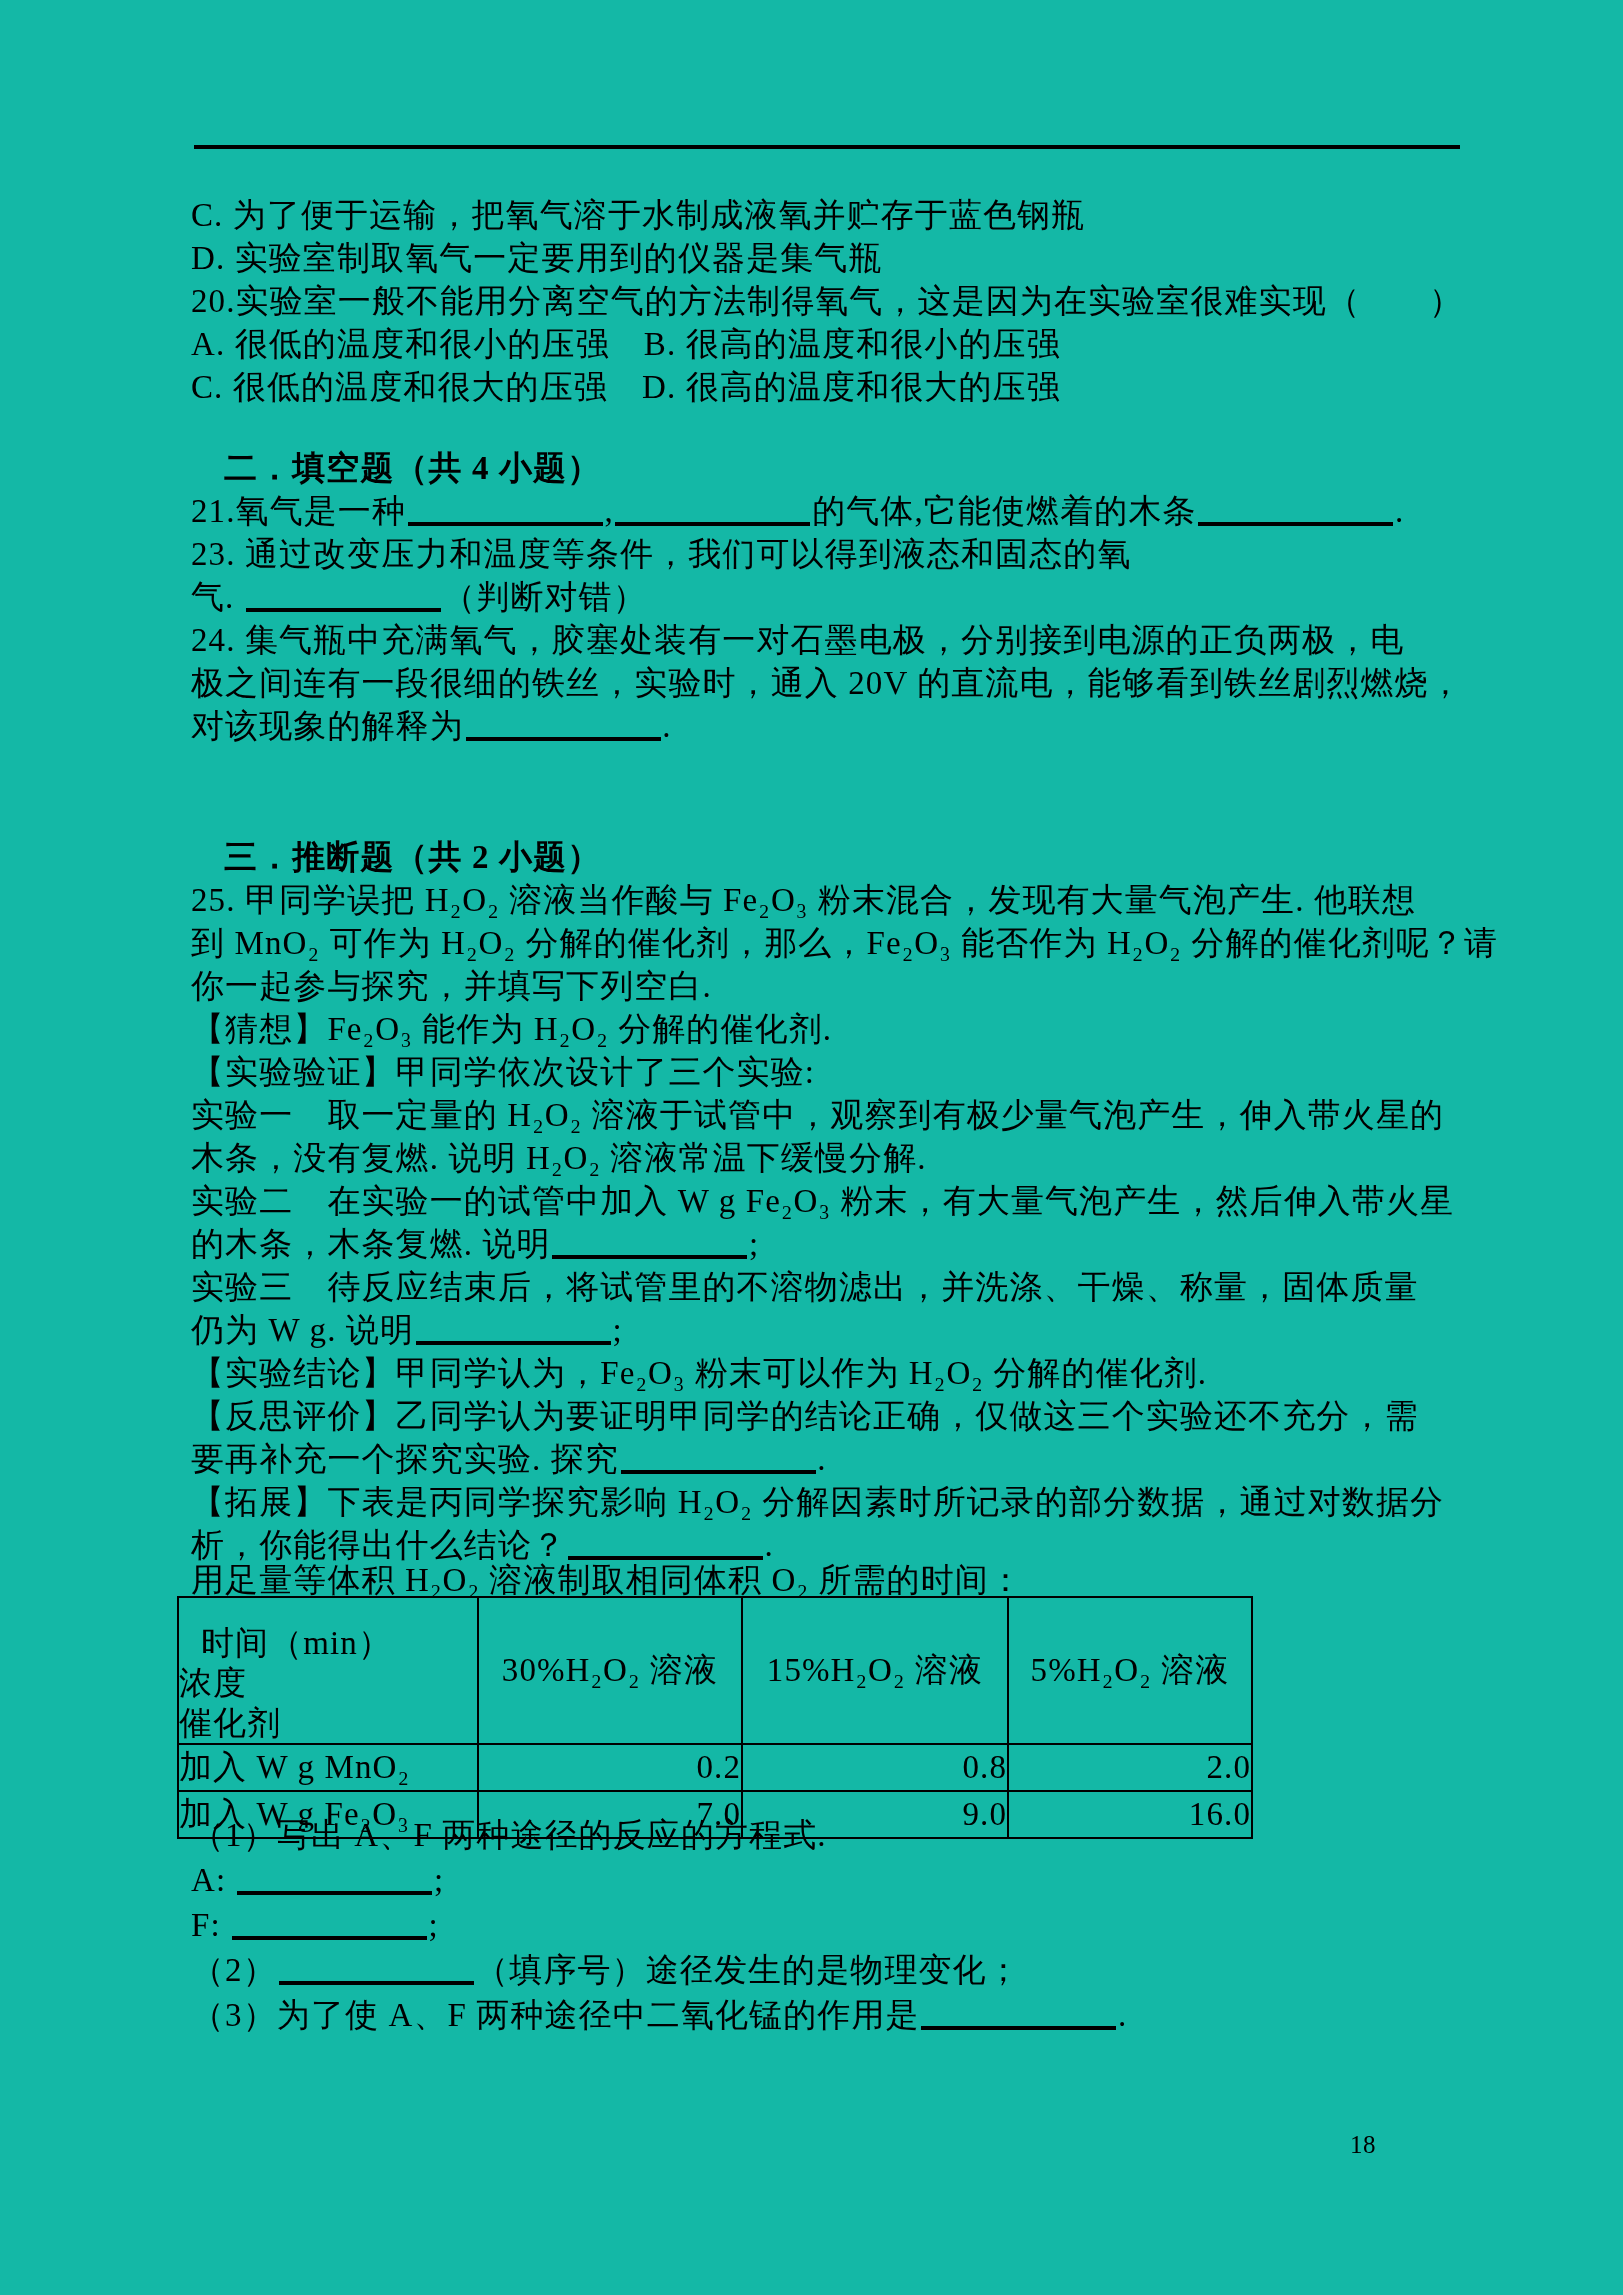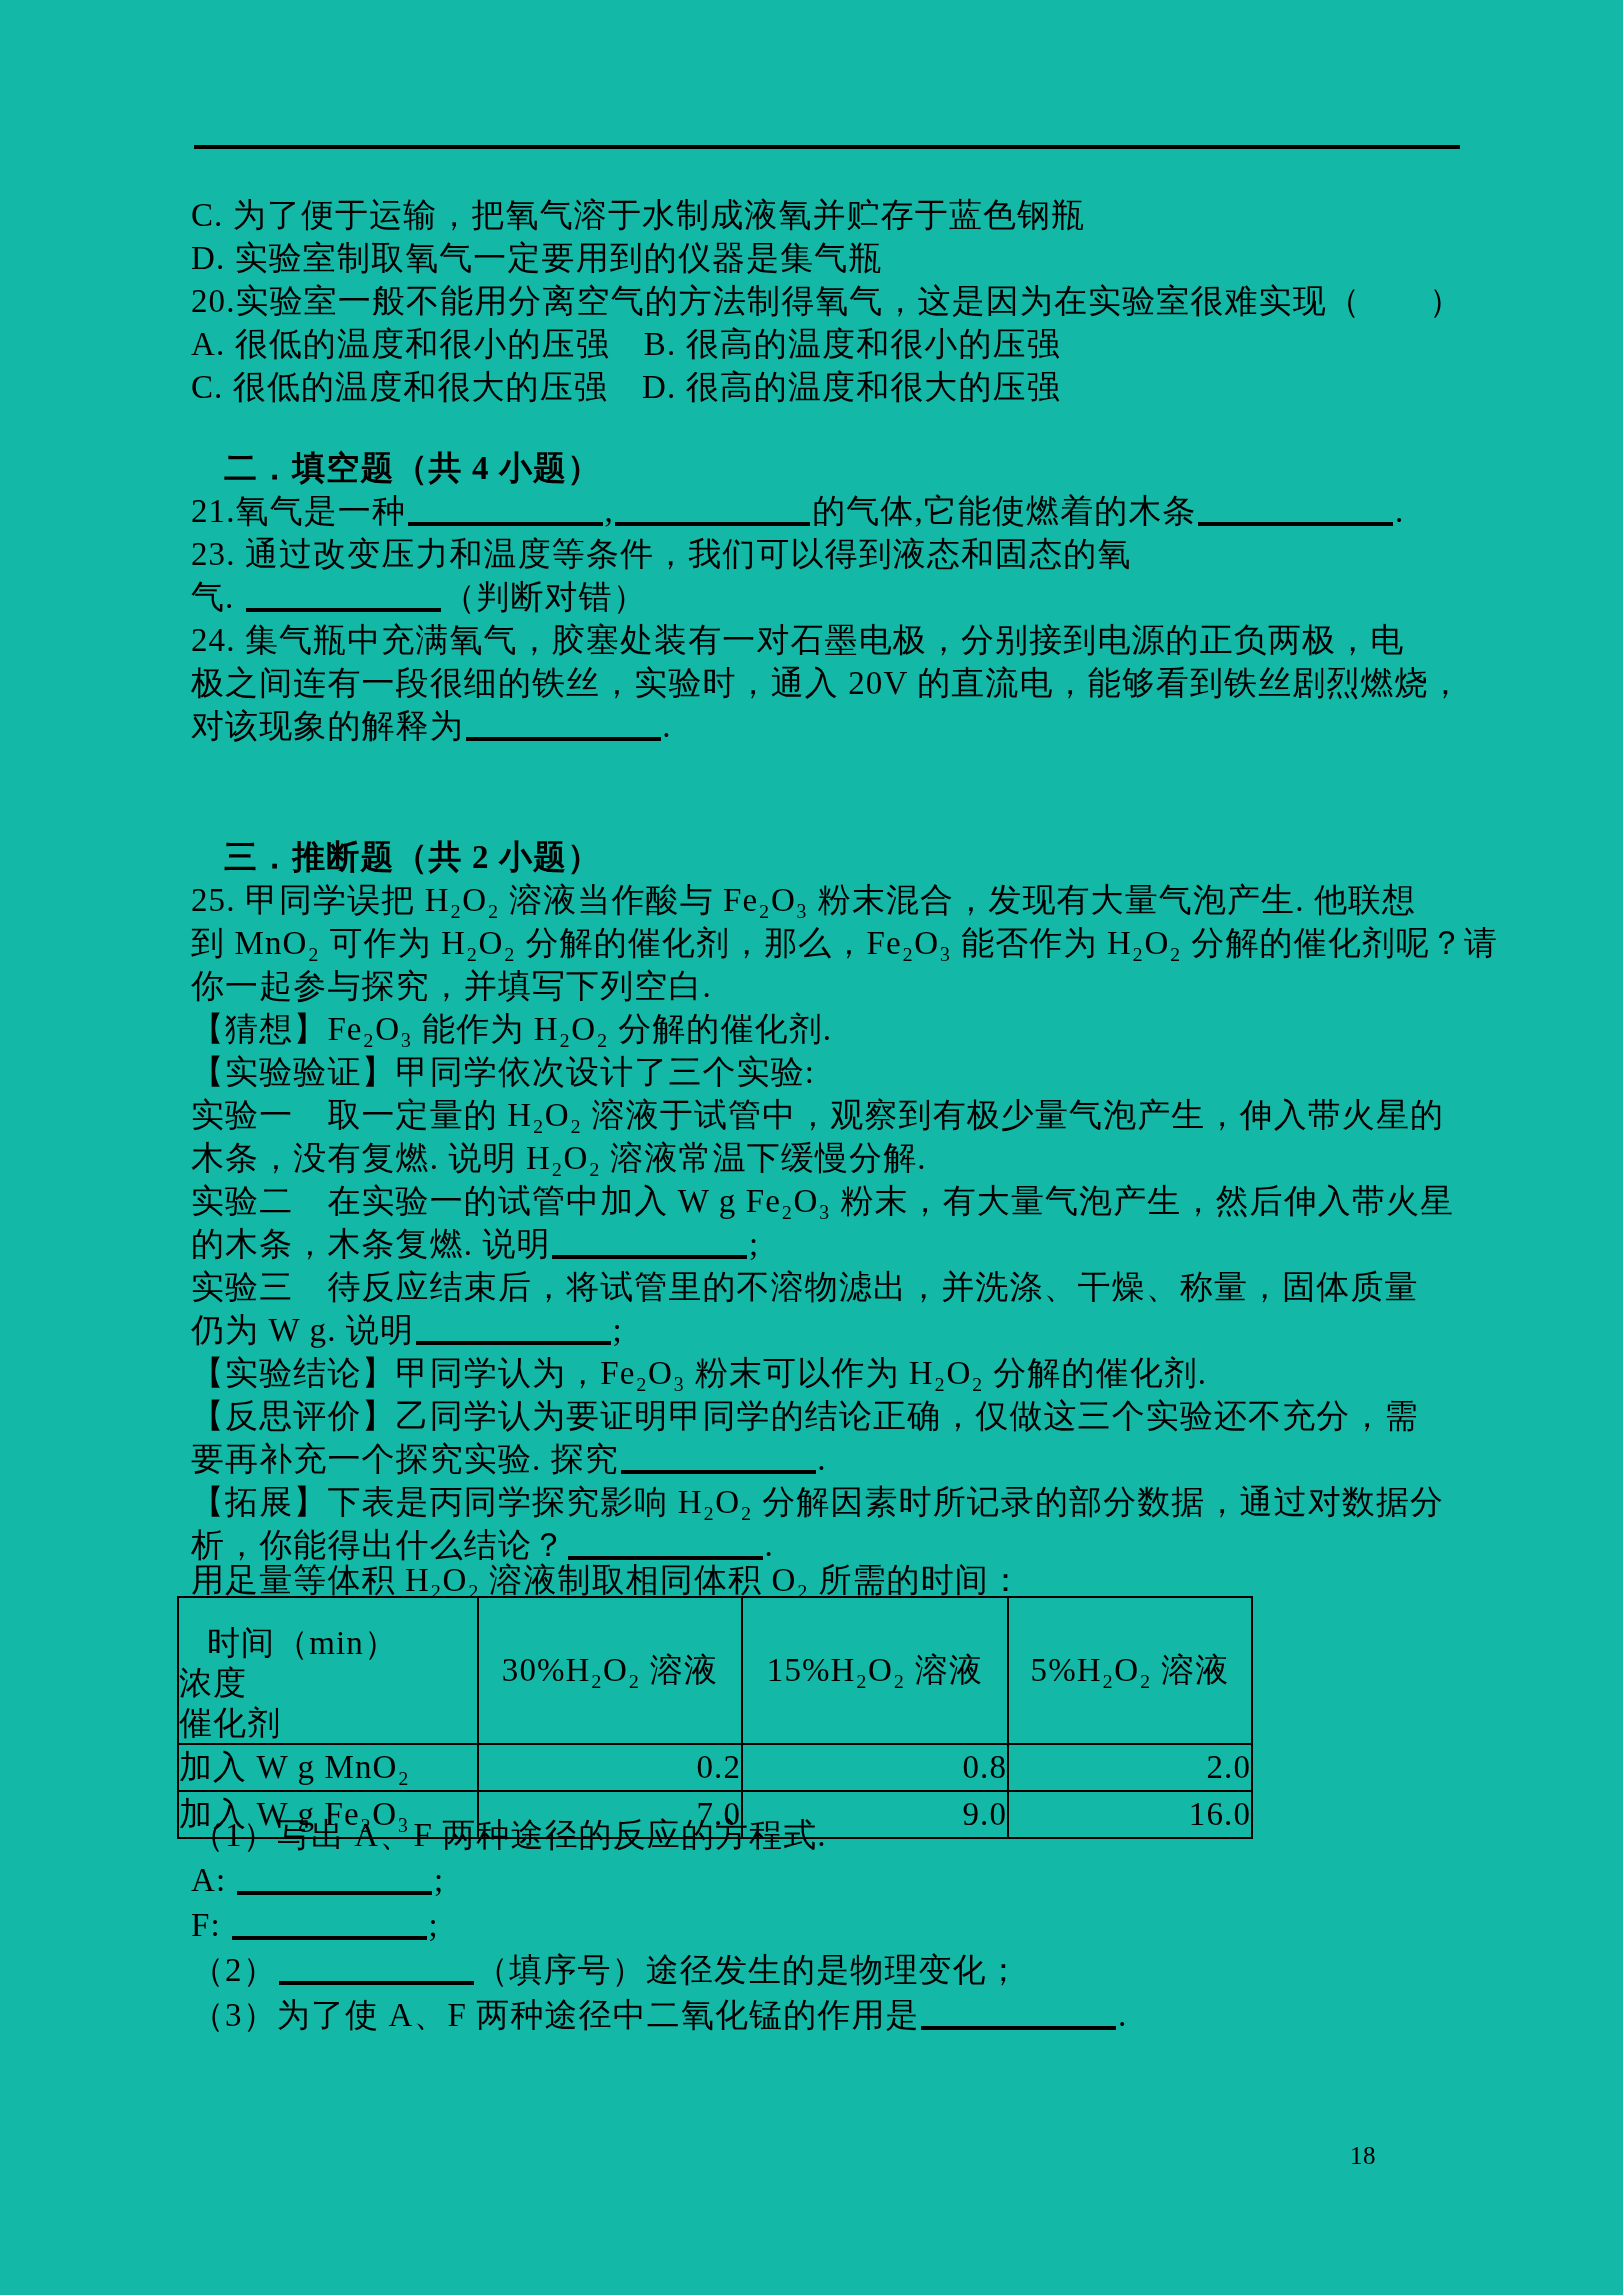--- a/index.html
+++ b/index.html
@@ -9,25 +9,25 @@
   .top-rule{position:absolute;left:194px;top:145px;width:1266px;height:3.9px;background:#000;}
   .sec{position:absolute;left:191px;width:1301px;}
   .line{white-space:nowrap;font-size:33px;letter-spacing:1.1px;line-height:43px;height:43px;}
   .heading{white-space:nowrap;font-size:33px;letter-spacing:1.1px;line-height:43px;height:43px;font-weight:700;margin-left:33px;}
   #sec-q26 .line{line-height:45px;height:45px;}
   .blank{display:inline-block;width:195px;height:3.9px;background:#000;vertical-align:-3.9px;margin:0 1.7px;}
   .data-table{position:absolute;left:177px;top:1596px;border-collapse:collapse;table-layout:fixed;}
   .data-table td{border:2.2px solid #000;font-size:33px;letter-spacing:1.1px;padding:0;}
   .t-corner{vertical-align:middle;padding-left:7.9px;}
   .t-corner div{line-height:40px;white-space:nowrap;}
-  .t-corner .indent{padding-left:28px;margin-top:25px;}
+  .t-corner .indent{padding-left:22px;margin-top:25px;}
   .t-colhead{text-align:center;vertical-align:middle;white-space:nowrap;}
   .t-label{padding-left:33px;white-space:nowrap;}
   .t-val{text-align:right;}
-  .page-number{position:absolute;left:1350px;top:2131px;width:50px;font-size:25px;letter-spacing:0.6px;margin-top:11px;}
+  .page-number{position:absolute;left:1350px;top:2131px;width:50px;font-size:25px;letter-spacing:0.6px;}
 </style>
 </head>
 <body>
 
 <div class="page">
 
   <div class="top-rule"></div>
 
   <div class="sec" id="sec-choices" style="top:194px">
       <div class="line"><span>C. 为了便于运输，把氧气溶于水制成液氧并贮存于蓝色钢瓶</span></div>

